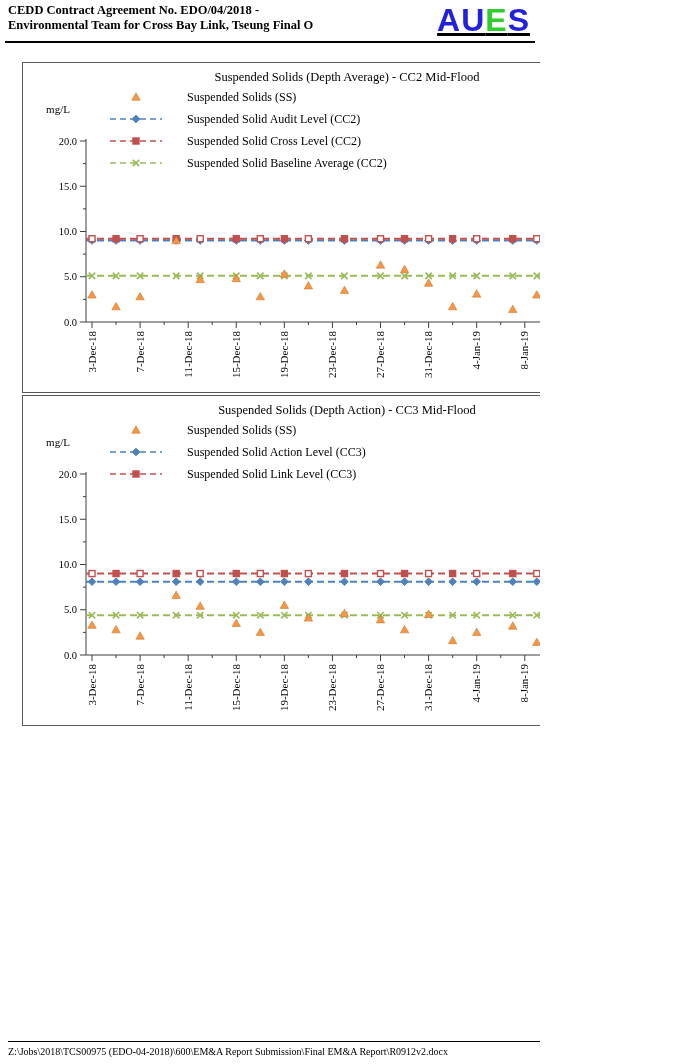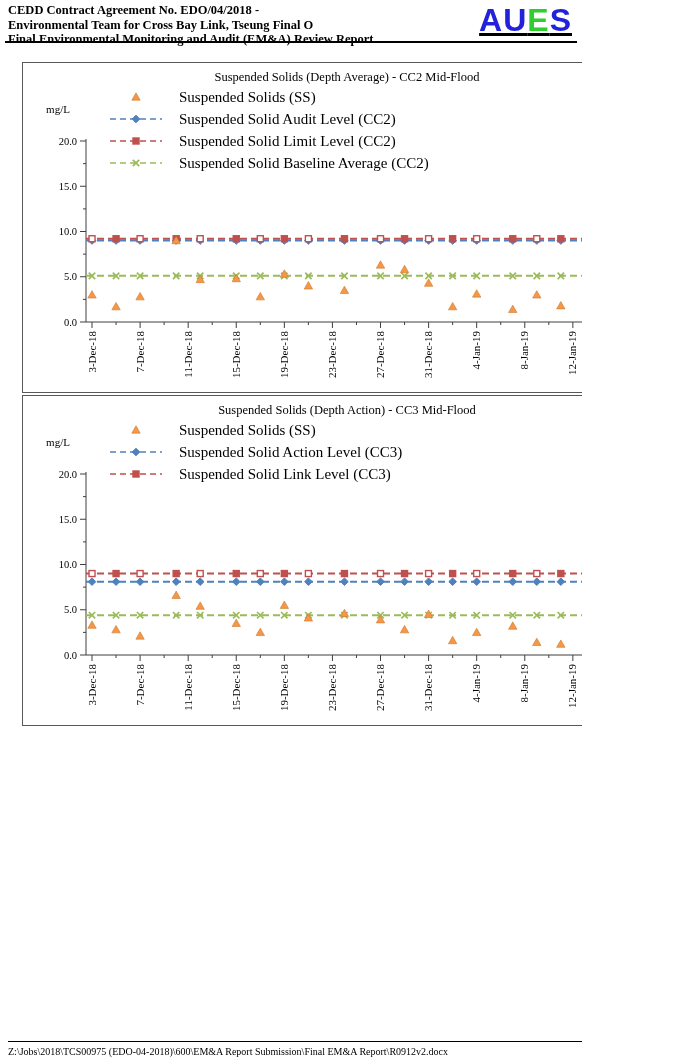--- a/index.html
+++ b/index.html
@@ -1,52 +1,51 @@
 <!DOCTYPE html>
 <html><head>
 <meta charset="utf-8">
 <style>
   html,body{margin:0;padding:0;background:#fff;}
   .page{position:relative;width:540px;height:1064px;background:#fff;overflow:hidden;
-        font-family:"Liberation Serif",serif;color:#000;padding-left:42px;}
+        font-family:"Liberation Serif",serif;color:#000;}
 
   
   .header{position:absolute;top:3px;left:8px;font-weight:bold;font-size:12.5px;line-height:14.5px;}
   .logo{position:absolute;top:1px;right:10px;font-family:"Liberation Sans",sans-serif;
         font-weight:bold;font-size:32px;line-height:38px;letter-spacing:1px;text-decoration:underline;}
   .header-rule{position:absolute;top:41px;left:5px;right:5px;height:2px;background:#000;}
 
   
   .chart-frame{position:absolute;left:22px;width:648px;height:329px;border:1px solid #595959;background:#fff;}
   .frame-0{top:62px;}
   .frame-1{top:395px;}
   .chart-title{position:absolute;top:7px;left:0;right:0;text-align:center;
                font-weight:normal;font-size:12.5px;}
   .legend{position:absolute;left:86px;top:23px;}
   .legend-row{display:flex;align-items:center;height:22px;}
   .swatch{width:54px;height:12px;flex:0 0 54px;}
-  .legend-label{margin-left:16px;font-size:15px;white-space:nowrap;}
+  .legend-label{margin-left:24px;font-size:12px;white-space:nowrap;}
   .y-unit{position:absolute;left:10px;top:40px;width:50px;text-align:center;font-size:11px;}
   .plot{position:absolute;left:0;top:0;width:648px;height:329px;}
   .date-label{position:absolute;right:15px;top:241px;font-weight:bold;font-size:11px;}
   svg text{font-family:"Liberation Serif",serif;fill:#000;}
 
   
   .footer-rule{position:absolute;top:1041px;left:8px;width:660px;height:1px;background:#000;}
   .footer-text{position:absolute;top:1046px;left:8px;font-size:10px;white-space:nowrap;}
 </style>
 </head>
 <body>
 
 <div class="page">
 
   <div class="header">
     <div>CEDD Contract Agreement No. EDO/04/2018 -</div>
     <div>Environmental Team for Cross Bay Link, Tseung Final O</div>
-    <div>Final Environmental Monitoring and Audit (EM&amp;A) Review Report</div>
   </div>
 
   <div class="logo">
     <span style="color: rgb(34, 34, 221);">AU</span><span style="color: rgb(47, 206, 47);">E</span><span style="color: rgb(34, 34, 221);">S</span>
   </div>
 
   <div class="header-rule"></div>
 
   <section class="chart-frame frame-0">
     <svg class="plot" viewBox="0 0 648 329">
@@ -219,21 +218,21 @@
             <line x1="1" y1="6" x2="53" y2="6" stroke="#4F81BD" stroke-width="1.7" stroke-dasharray="6 4"></line>
             <path d="M 27 2.2 L 30.8 6 L 27 9.8 L 23.2 6 Z" fill="#4F81BD" stroke="#4F81BD" stroke-width="1"></path>
           </svg>
         <span class="legend-label">Suspended Solid Audit Level (CC2)</span>
       </div>
       <div class="legend-row">
         <svg class="swatch" viewBox="0 0 54 12">
             <line x1="1" y1="6" x2="53" y2="6" stroke="#C0504D" stroke-width="1.7" stroke-dasharray="6 4"></line>
             <rect x="24" y="3" width="6" height="6" fill="#C0504D" stroke="#C0504D" stroke-width="1.4"></rect>
           </svg>
-        <span class="legend-label">Suspended Solid Limit Level (CC2)</span>
+        <span class="legend-label">Suspended Solid Cross Level (CC2)</span>
       </div>
       <div class="legend-row">
         <svg class="swatch" viewBox="0 0 54 12">
             <line x1="1" y1="6" x2="53" y2="6" stroke="#9BBB59" stroke-width="1.7" stroke-dasharray="6 4"></line>
             <line x1="23.8" y1="2.8" x2="30.2" y2="9.2" stroke="#9BBB59" stroke-width="1.7"></line>
             <line x1="23.8" y1="9.2" x2="30.2" y2="2.8" stroke="#9BBB59" stroke-width="1.7"></line>
           </svg>
         <span class="legend-label">Suspended Solid Baseline Average (CC2)</span>
       </div>
     </div>

